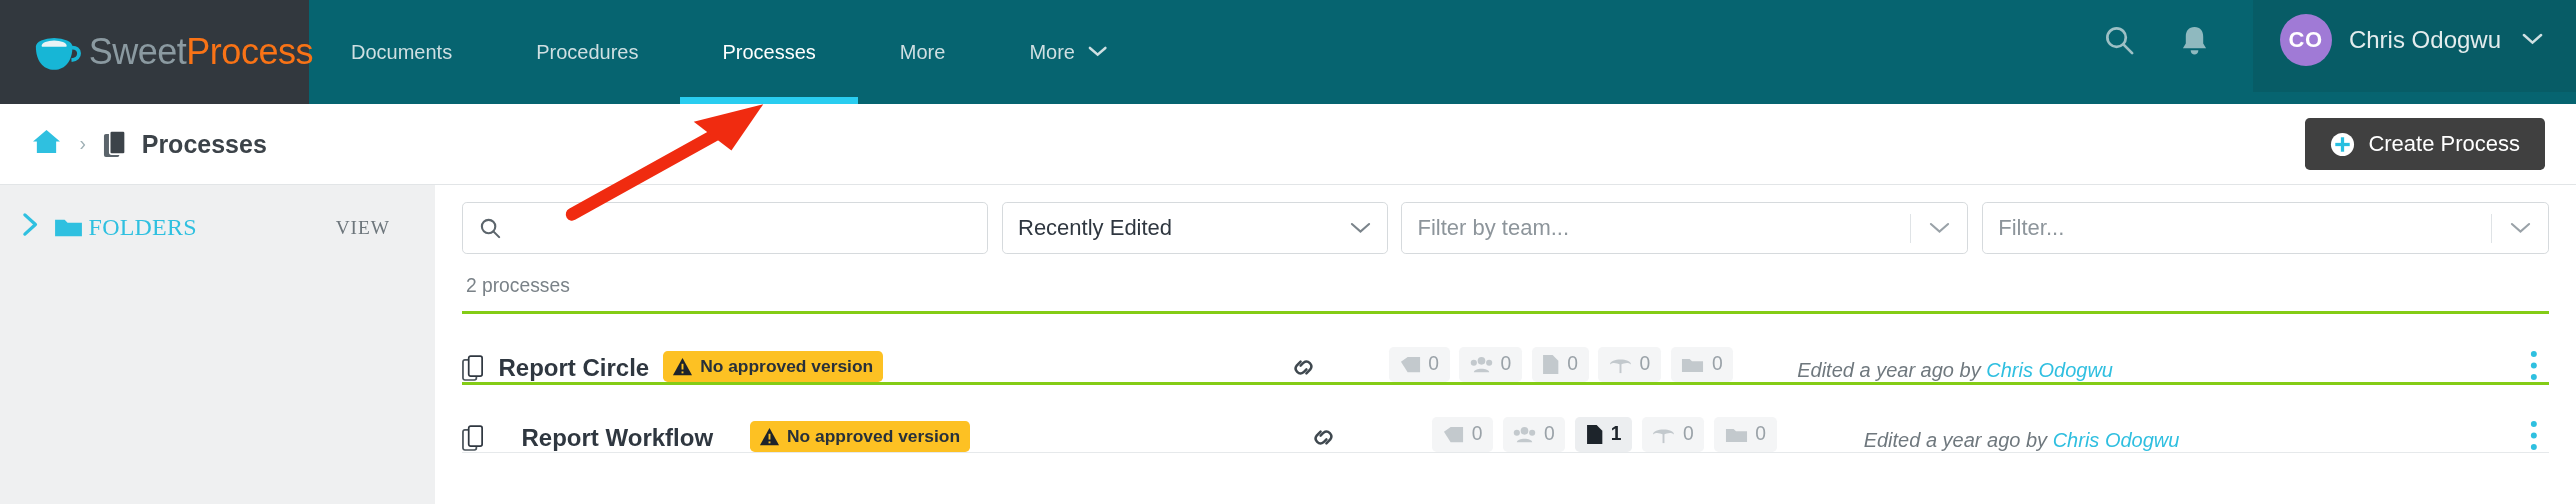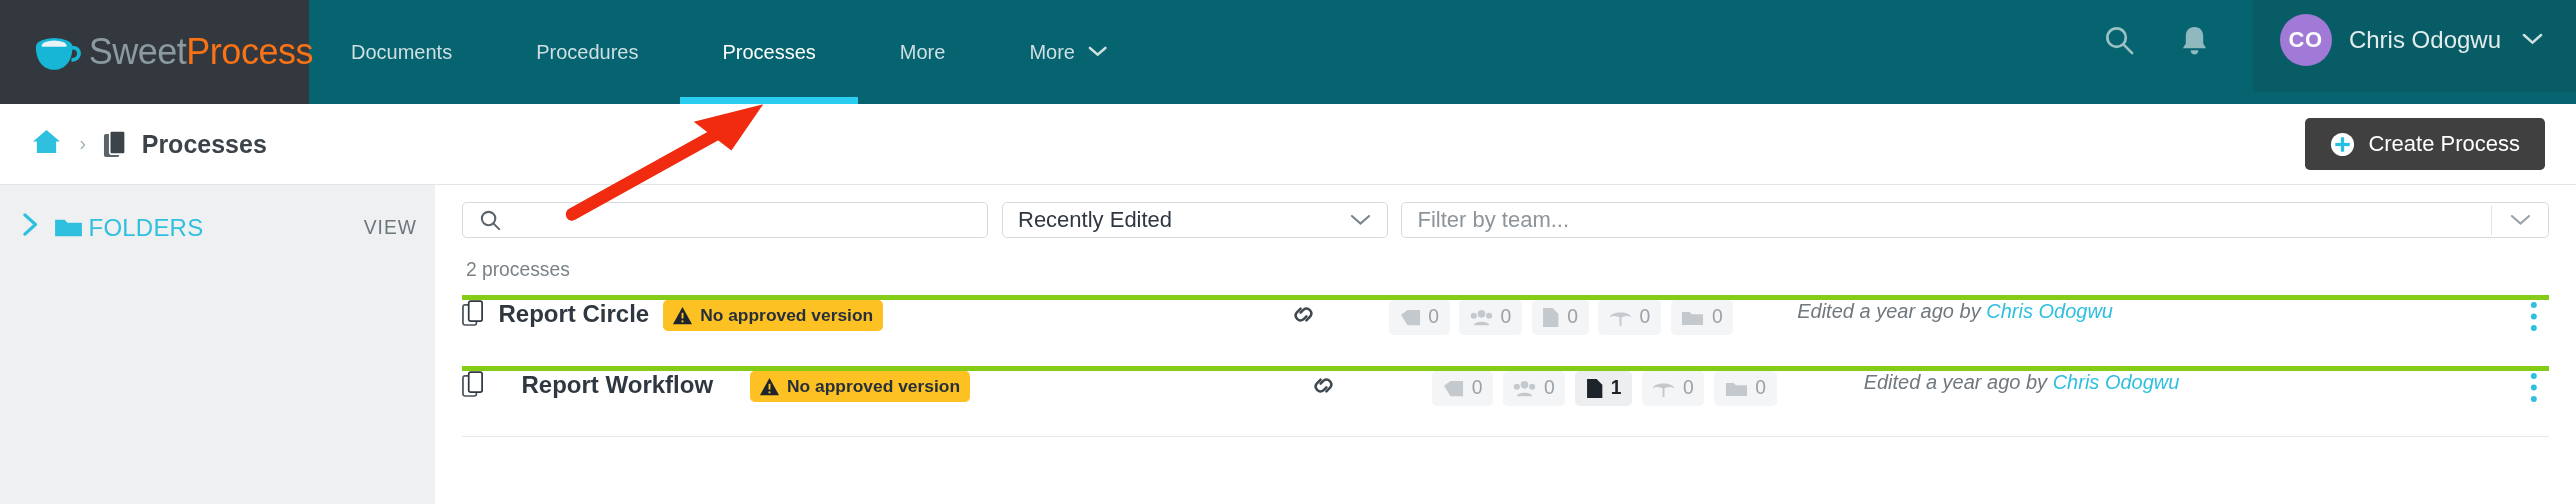--- a/index.html
+++ b/index.html
@@ -78,55 +78,56 @@
   }
   .create-btn .plus { margin-right: 13.5px; display: flex; }
 
   
   .bodywrap {
     position: absolute; left: 0; top: 185px; width: 2576px; height: 319px;
     display: flex; align-items: stretch;
   }
   .sidebar {
     width: 435px; flex: 0 0 435px; background: #eff0f1;
-    padding: 27px 18px 0 21px;
+    padding: 27px 45px 0 21px;
+    font-family: Liberation Serif, serif;
   }
   .folders-row { display: flex; align-items: center; }
   .fold-caret { color: #2fc0e0; font-size: 25px; font-weight: bold; margin-right: 13.5px; }
   .fold-ico { margin-right: 5.8px; display:flex; }
   .fold-label { color: #2fc0e0; font-size: 24px; letter-spacing: 0.2px; }
   .view-label { margin-left: auto; color: #6d767c; font-size: 19.3px; letter-spacing: 1px; }
 
   .content { flex: 1 1 auto; background: #ffffff; padding: 17.4px 27px 0 27px; }
 
   .filterrow { display: flex; align-items: center; gap: 13.5px; }
   .fld {
-    height: 36px; background: #ffffff; border: 1px solid #d6dadd; border-radius: 4.8px;
+    height: 52px; background: #ffffff; border: 1px solid #d6dadd; border-radius: 4.8px;
     display: flex; align-items: center; padding: 0 15.5px; font-size: 22px; color: #2f3740;
   }
   .fld.search { flex: 0 0 526px; }
   .fld.search .sico { color:#5c656c; margin-right: 9.7px; display:flex; }
   .fld.search input {
     border: none; outline: none; font-size: 22px; width: 100%;
     font-family: "Liberation Sans", sans-serif; background: transparent; color:#2f3740;
   }
   .fld.sel { flex: 0 0 386px; justify-content: space-between; cursor: pointer; }
   .fld.sel2 { flex: 1 1 0; justify-content: space-between; cursor: pointer; padding-right: 0; }
   .sel-caret { color: #7b848b; font-size: 18.4px; margin-left: 11.6px; }
   .ph { color: #8d959b; }
   .divcaret { display: flex; align-items: center; height: 100%; }
   .divcaret .bar { width: 1px; height: 29px; background: #dfe3e6; }
   .divcaret .cc { width: 56px; text-align: center; color: #9aa2a8; font-size: 18.4px; }
 
   .count-text { color: #7a8288; font-size: 19.3px; margin: 21px 0 0 3.9px; }
 
   .rows { margin-top: 13.5px; }
   .row {
-    display: flex; align-items: flex-start; height: 71px;
-    border-top: 5px solid #84cc16;
+    display: flex; align-items: flex-end; height: 71px;
+    border-top: 3px solid #84cc16;
   }
   .row:last-child { border-bottom: 1px solid #e6e9eb; gap: 23px; }
   .row-doc-ico { margin-right: 13.5px; display:flex; }
   .row-title { font-size: 24px; font-weight: bold; color: #2f3740; white-space: nowrap; }
   .badge {
     margin-left: 13.5px; background: #fdc123; color: #27303a;
     font-size: 17.4px; font-weight: bold; border-radius: 4.8px;
     height: 31px; display: flex; align-items: center; padding: 0 9.7px; white-space: nowrap;
   }
   .badge .warn { margin-right: 6.8px; display:flex; }
@@ -293,20 +294,31 @@
         <span class="divcaret">
           <span class="bar"></span>
           <span class="cc">
             <svg width="21" height="12.6" viewBox="0 0 22 13">
                 <path d="M2 2 L11 10 L20 2" fill="none" stroke="#9aa2a8" stroke-width="2.2" stroke-linecap="round"></path>
               </svg>
           </span>
         </span>
       </div>
 
+      <div class="fld sel2">
+        <span class="ph">Filter...</span>
+        <span class="divcaret">
+          <span class="bar"></span>
+          <span class="cc">
+            <svg width="21" height="12.6" viewBox="0 0 22 13">
+                <path d="M2 2 L11 10 L20 2" fill="none" stroke="#9aa2a8" stroke-width="2.2" stroke-linecap="round"></path>
+              </svg>
+          </span>
+        </span>
+      </div>
     </div>
 
     <div class="count-text">2 processes</div>
 
     <div class="rows">
 
       <div class="row">
         <span class="row-doc-ico">
           <svg width="23" height="27" viewBox="0 0 24 28">
               <rect x="1" y="5" width="14" height="21" rx="2" fill="none" stroke="#4b545b" stroke-width="1.8"></rect>

